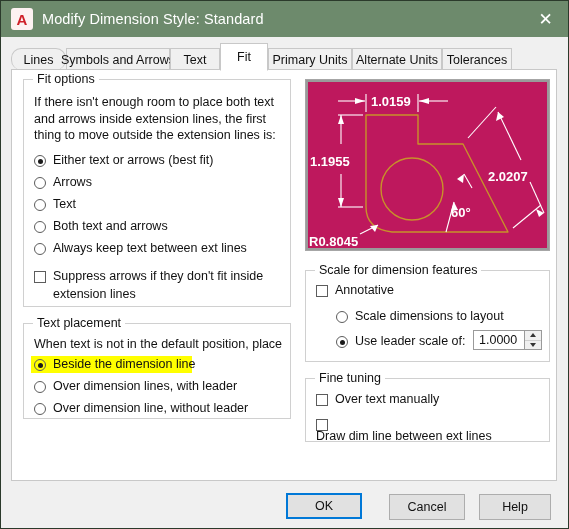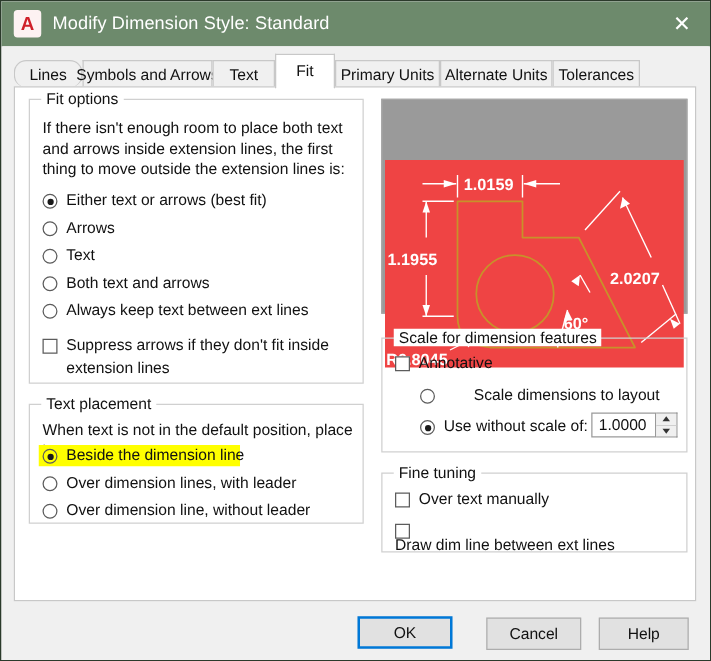--- a/index.html
+++ b/index.html
@@ -124,21 +124,21 @@
 
   
   .preview-frame{
     position:absolute;
     border:1px solid #a6a6a6;
     box-sizing:border-box;
     background:#9a9a9a;
     padding:2px;
   }
   .preview{
-    width:100%;height:100%;background:#ef4444;position:relative;overflow:hidden;margin-top:46px;
+    width:100%;height:100%;background:#be185d;position:relative;overflow:hidden;
   }
   .preview svg{display:block;}
 
   
   .spin-wrap{position:absolute;display:flex;align-items:stretch;}
   .spin-text{
     width:52px;height:20px;border:1px solid #9a9a9a;background:#fff;
     box-sizing:border-box;font-size:12.5px;color:#111;
     display:flex;align-items:center;padding-left:5px;
   }
@@ -314,28 +314,28 @@
       </div>
 
       <div class="group" style="left:293px;top:200px;width:245px;height:92px;">
         <div class="group-title">Scale for dimension features</div>
 
         <div class="row" style="left:10px;top:12px;">
           <span class="cbox"></span>
           <span class="rowlabel">Annotative</span>
         </div>
 
-        <div class="row" style="left:30px;top:38px;gap:24px;">
+        <div class="row" style="left:30px;top:38px;">
           <span class="radio"></span>
           <span class="rowlabel">Scale dimensions to layout</span>
         </div>
 
         <div class="row" style="left:30px;top:63px;">
           <span class="radio on"></span>
-          <span class="rowlabel">Use without scale of:</span>
+          <span class="rowlabel">Use leader scale of:</span>
         </div>
 
         <div class="spin-wrap" style="left:167px;top:59px;">
           <div class="spin-text">1.0000</div>
           <div class="spin-btns">
             <div class="spin-b up">
                 <span class="arrow-up"></span>
               </div>
             <div class="spin-b dn">
                 <span class="arrow-dn"></span>

